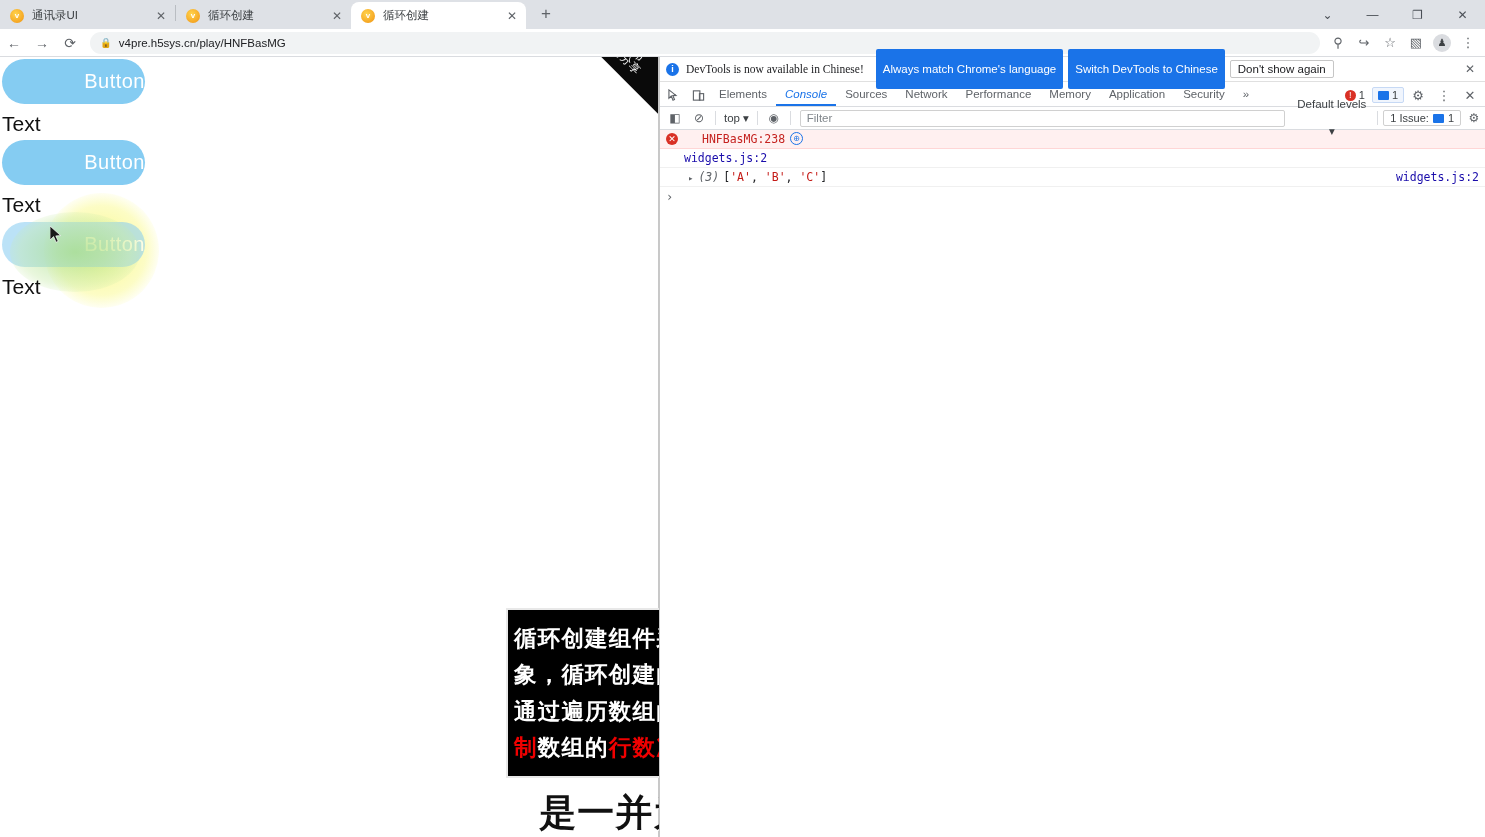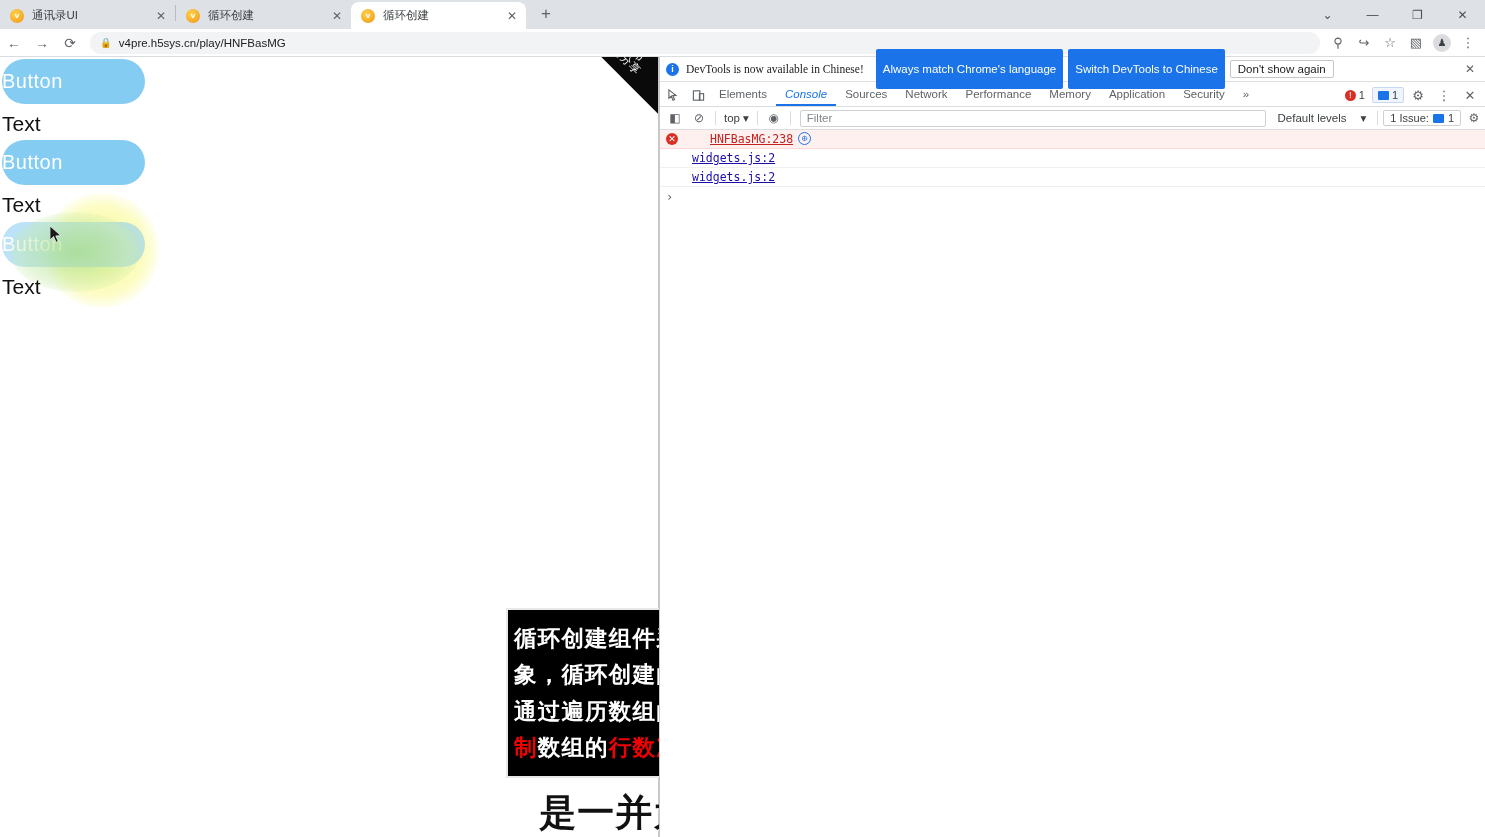--- a/index.html
+++ b/index.html
@@ -85,21 +85,21 @@
   }
 
   
   .viewport {
     position:absolute; top:57px; left:0; width:659px; height:780px;
     background:#ffffff; overflow:hidden;
   }
   .h5-btn {
     position:absolute; left:2px; width:143px; height:45px;
     background:#85ccf2; border-radius:23px;
-    display:flex; align-items:center; justify-content:flex-start;
+    display:flex; align-items:center; justify-content:flex-end;
     color:#ffffff; font-size:20px; letter-spacing:.5px;
   }
   .h5-text {
     position:absolute; left:2px; font-size:21px; color:#111; line-height:1;
   }
   .glow-yellow {
     position:absolute; width:115px; height:115px; border-radius:50%;
     background: radial-gradient(circle, rgba(248,248,120,.85) 0%, rgba(250,250,150,.55) 55%, rgba(255,255,200,0) 75%);
     pointer-events:none;
   }
@@ -204,21 +204,21 @@
     border-bottom:1px solid #dadce0; padding-left:4px; font-size:11.5px;
   }
   .fb-ico { width:22px;height:21px;display:flex;align-items:center;justify-content:center;color:#5f6368;font-size:12px;}
   .fb-sep { width:1px;height:14px;background:#dadce0;margin:0 3px;}
   .ctx-sel { display:flex;align-items:center;gap:3px;color:#3c4043;font-size:11.5px;padding:0 3px;}
   .filter-input {
     flex:1 1 auto; height:17px; border:1px solid #d0d0d0; border-radius:2px;
     margin:0 4px; padding:0 6px; font-size:11.5px; color:#80868b;
     display:flex; align-items:center; background:#fff;
   }
-  .lvl-sel { display:flex;align-items:center;gap:14px;color:#3c4043;font-size:11.5px;padding:0 6px;white-space:nowrap;}
+  .lvl-sel { display:flex;align-items:center;gap:14px;color:#3c4043;font-size:11.5px;padding:0 6px;white-space:nowrap;flex-direction:column;}
   .issue-chip {
     display:flex;align-items:center;gap:4px;font-size:11px;color:#3c4043;
     border:1px solid #d0d0d0;border-radius:2px;padding:1px 6px; white-space:nowrap;
   }
 
   
   .console-body { font-family:"DejaVu Sans Mono", monospace; font-size:11.5px; }
   .c-row {
     display:flex; align-items:flex-start; padding:2px 6px 2px 6px;
     border-bottom:1px solid #f0f0f0; min-height:19px;
@@ -226,21 +226,21 @@
   .c-row.error { background:#fff0f0; border-bottom:1px solid #ffd6d6; }
   .c-err-ico {
     width:12px;height:12px;border-radius:50%;background:#d93025;color:#fff;
     font-size:9px;line-height:12px;text-align:center;flex:0 0 12px;margin-right:6px;margin-top:1px;
     font-family:"Liberation Sans",sans-serif;
   }
   .c-msg { flex:1 1 auto; color:#c5221f; white-space:nowrap; overflow:hidden;}
   .c-msg.normal { color:#202124; }
   .c-link-u { text-decoration:underline; }
   .c-src {
-    flex:0 0 auto; margin-left:26px; text-decoration:underline; white-space:nowrap;
+    flex:0 0 auto; margin-left:18px; white-space:nowrap;
   }
   .c-src.err { color:#c5221f; }
   .c-src.normal { color:#1a0dab; }
   .c-indent { padding-left:22px; }
   .tri { color:#5f6368; margin-right:5px; font-size:9px;}
   .arr-count { color:#5f6368; font-style:italic; margin-right:4px;}
   .str-val { color:#c41a16; }
   .prompt-row { display:flex; align-items:center; padding:3px 6px; color:#5f6368; font-size:12px; }
   .globe-ico {
     display:inline-flex; width:13px;height:13px;border-radius:50%;
@@ -421,20 +421,23 @@
         <span class="c-err-ico">✕</span>
         <span class="c-src err">HNFBasMG:238</span>
         <span class="globe-ico">⊕</span>
       </div>
 
       <div class="c-row">
         <span class="c-src normal">widgets.js:2</span>
       </div>
 
       <div class="c-row">
+        <span class="c-msg normal c-indent">
+          <span class="tri">▸</span><span class="arr-count">(3)</span><span>[</span><span class="str-val">'A'</span>, <span class="str-val">'B'</span>, <span class="str-val">'C'</span><span>]</span>
+        </span>
         <span class="c-src normal">widgets.js:2</span>
       </div>
 
       <div class="prompt-row">
         <span>›</span>
       </div>
     </div>
   </div>
 
 </div>

